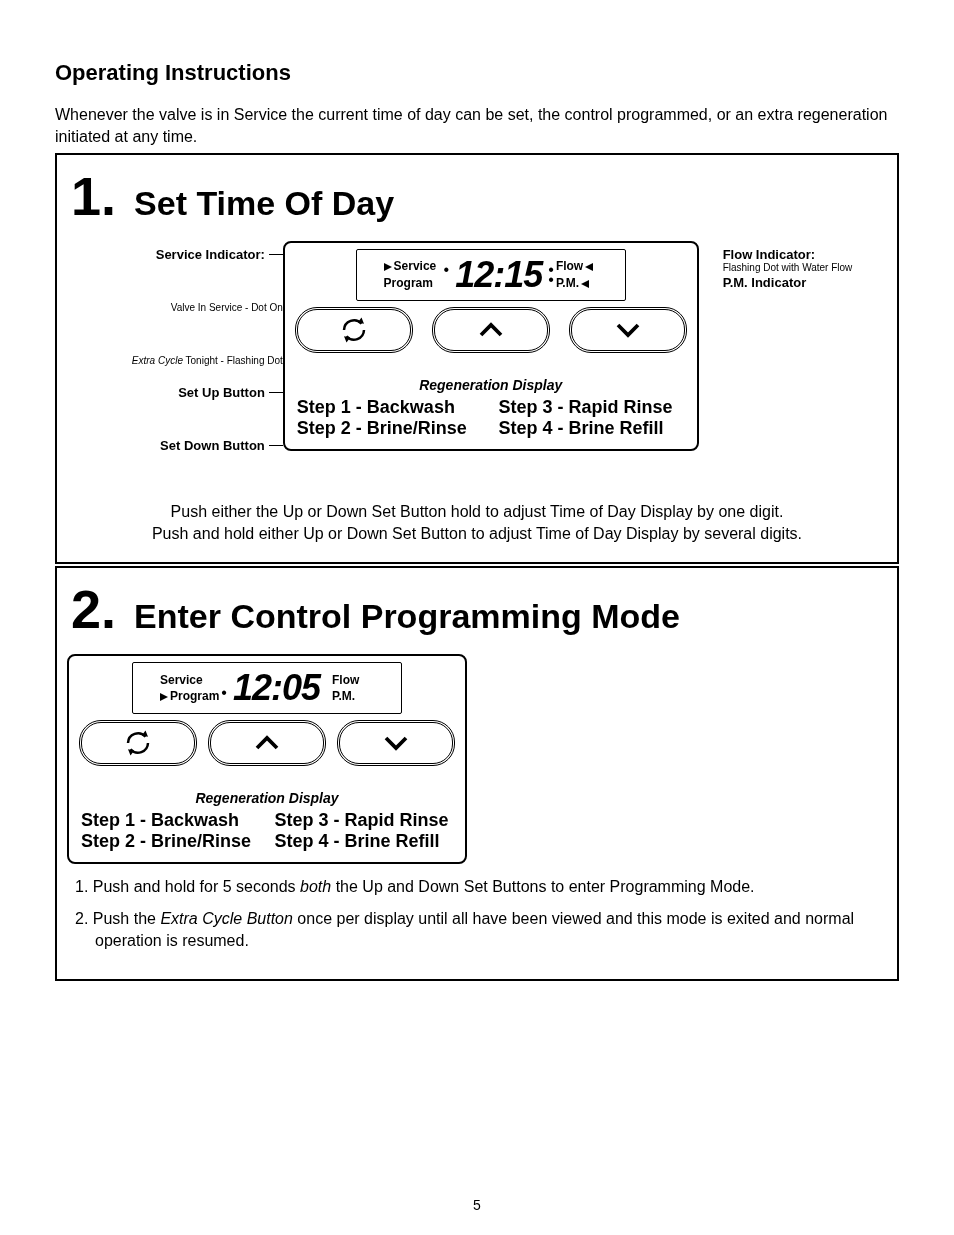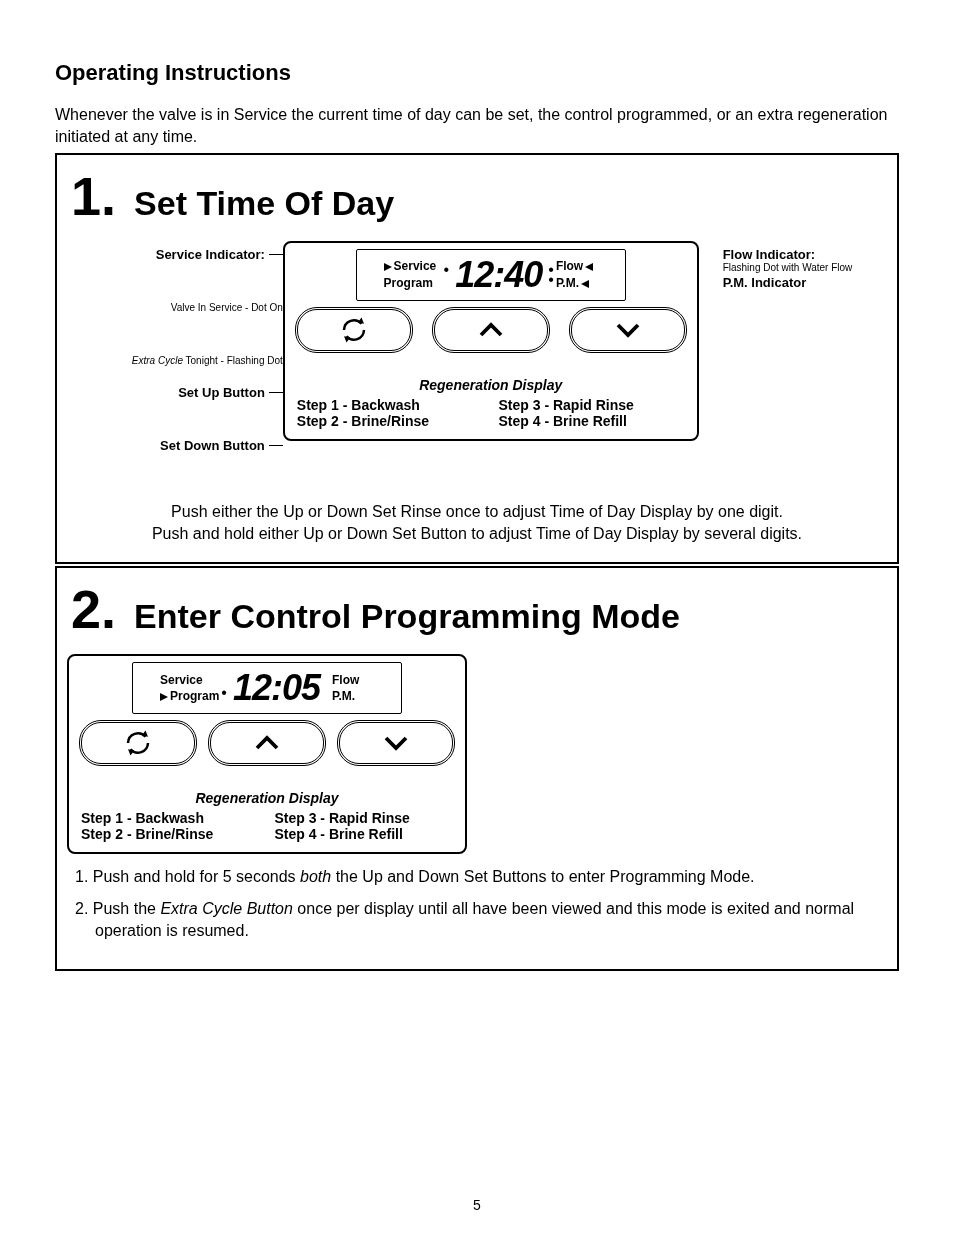--- a/index.html
+++ b/index.html
@@ -31,21 +31,21 @@
   .lcd-row { display: flex; align-items: center; justify-content: center; gap: 4px; }
   .lcd-box { border: 1.5px solid #000; border-radius: 2px; display: flex; align-items: center; padding: 2px 6px; }
   .lcd-box.big { min-width: 270px; height: 52px; justify-content: center; position: relative; }
   .lcd-col { font-size: 12px; font-weight: bold; line-height: 1.4; text-align: left; }
   .lcd-col.right { text-align: left; }
   .lcd-time { font-family: 'Arial Black', Arial, sans-serif; font-size: 36px; font-style: italic; font-weight: 900; letter-spacing: -1px; margin: 0 4px; }
   .btn-row { display: flex; justify-content: space-between; margin-top: 6px; padding: 0 2px; }
   .oval-btn { width: 118px; height: 46px; border: 3px double #000; border-radius: 22px; display: flex; align-items: center; justify-content: center; background: #fff; }
   .oval-btn svg { width: 30px; height: 30px; }
   .regen-title { font-style: italic; font-weight: bold; text-align: center; font-size: 14px; margin-top: 24px; }
-  .regen-grid { display: flex; justify-content: space-between; font-size: 14px; font-weight: bold; margin-top: 4px; padding: 0 4px; }
+  .regen-grid { display: flex; justify-content: space-between; font-size: 18px; font-weight: bold; margin-top: 4px; padding: 0 4px; }
   .regen-col { width: 48%; }
   .right-labels { width: 190px; font-size: 12px; padding-left: 24px; padding-top: 6px; }
   .right-labels .lbl-title { font-weight: bold; font-size: 13px; }
   .right-labels .lbl-sub { font-size: 10px; }
   .para { font-size: 16px; text-align: center; margin-top: 30px; line-height: 1.35; }
   .list { font-size: 16px; margin-top: 12px; padding-left: 8px; }
   .list li { margin-bottom: 10px; list-style: none; text-indent: -20px; padding-left: 20px; line-height: 1.35; }
   .pagenum { position: absolute; bottom: 22px; width: 100%; left: 0; text-align: center; font-size: 14px; }
   .arrow-label { display:flex; align-items:center; }
   .tiny-arrow { display:inline-block; width:0; height:0; border-top:4px solid transparent; border-bottom:4px solid transparent; }
@@ -96,21 +96,21 @@
         <div class="lcd-row">
           <div class="lcd-box big">
             <div class="lcd-col" style="min-width:58px;">
               <div class="arrow-label">
                   <span class="tiny-arrow right"></span>
                   <span>Service</span>
                 </div>
               <div>Program</div>
             </div>
             <div style="font-size:16px; line-height:10px; margin:0 2px;">•<br><span style="visibility:hidden;">•</span></div>
-            <div class="lcd-time">12:40</div>
+            <div class="lcd-time">12:15</div>
             <div style="font-size:16px; line-height:10px; margin:0 2px;">•<br>•</div>
             <div class="lcd-col right" style="min-width:42px;">
               <div class="arrow-label">
                   <span>Flow</span>
                   <span class="tiny-arrow left"></span>
                 </div>
               <div class="arrow-label">
                   <span>P.M.</span>
                   <span class="tiny-arrow left"></span>
                 </div>
@@ -152,21 +152,21 @@
     <div class="right-labels">
       <div class="lbl-block">
         <div class="lbl-title">Flow Indicator:</div>
         <div class="lbl-sub">Flashing Dot with Water Flow</div>
         <div class="lbl-title" style="margin-top:2px;">P.M. Indicator</div>
       </div>
     </div>
   </div>
 
   <div class="para">
-    <span>Push either the Up or Down Set Rinse once to adjust Time of Day Display by one digit.</span><br>
+    <span>Push either the Up or Down Set Button hold to adjust Time of Day Display by one digit.</span><br>
     <span>Push and hold either Up or Down Set Button to adjust Time of Day Display by several digits.</span>
   </div>
 </div>
 
 <div class="section-box">
   <div class="section-head">
     <span class="big-num">2.</span>
     <span class="section-title">Enter Control Programming Mode</span>
   </div>
 

